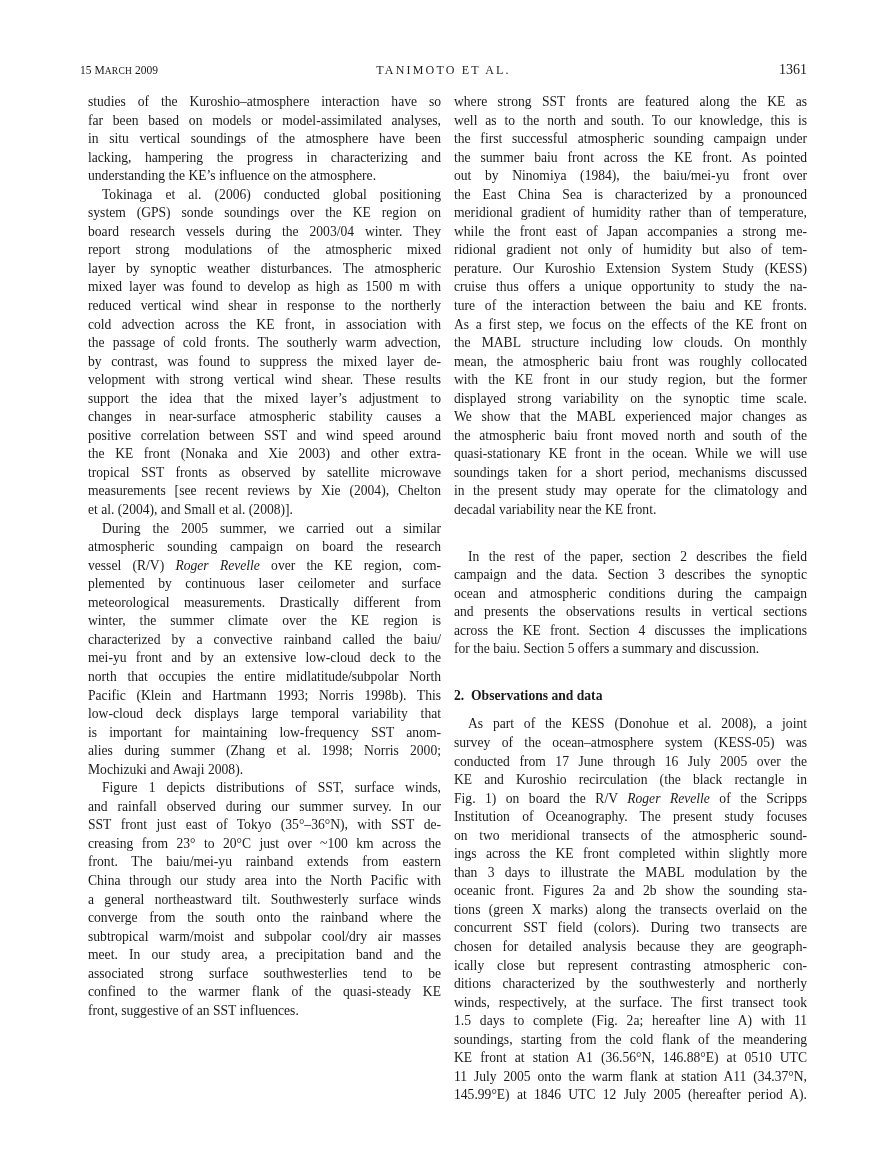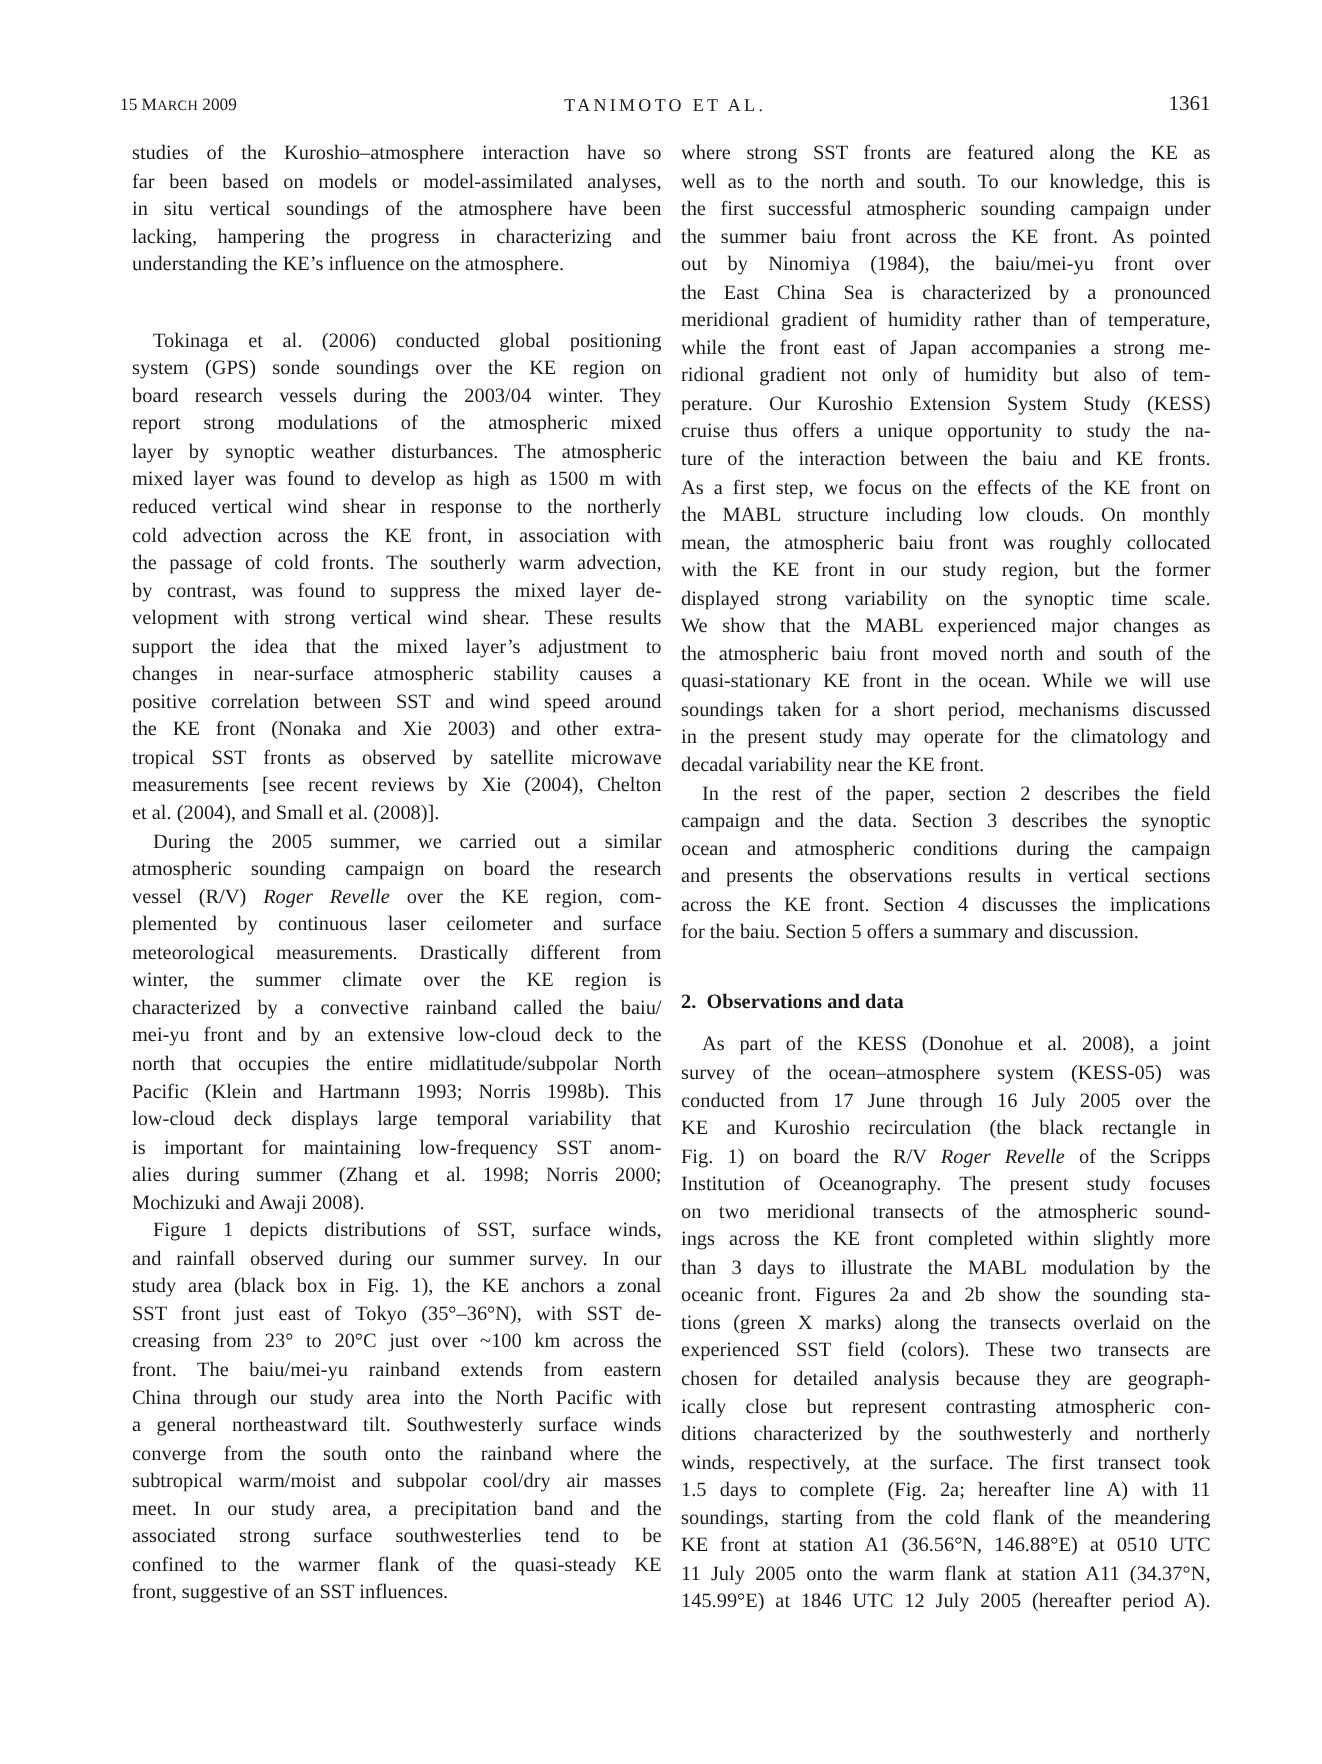--- a/index.html
+++ b/index.html
@@ -33,21 +33,21 @@
 
 <div class="col left" id="col-left">
     <p>
       <span class="line">studies of the Kuroshio–atmosphere interaction have so</span>
       <span class="line">far been based on models or model-assimilated analyses,</span>
       <span class="line">in situ vertical soundings of the atmosphere have been</span>
       <span class="line">lacking, hampering the progress in characterizing and</span>
       <span class="line last">understanding the KE’s influence on the atmosphere.</span>
     </p>
     <p>
-      <span class="line" style="text-indent: 14px; margin-top: 32px;">Tokinaga et al. (2006) conducted global positioning</span>
+      <span class="line" style="text-indent: 14px;">Tokinaga et al. (2006) conducted global positioning</span>
       <span class="line">system (GPS) sonde soundings over the KE region on</span>
       <span class="line">board research vessels during the 2003/04 winter. They</span>
       <span class="line">report strong modulations of the atmospheric mixed</span>
       <span class="line">layer by synoptic weather disturbances. The atmospheric</span>
       <span class="line">mixed layer was found to develop as high as 1500 m with</span>
       <span class="line">reduced vertical wind shear in response to the northerly</span>
       <span class="line">cold advection across the KE front, in association with</span>
       <span class="line">the passage of cold fronts. The southerly warm advection,</span>
       <span class="line">by contrast, was found to suppress the mixed layer de-</span>
       <span class="line">velopment with strong vertical wind shear. These results</span>
@@ -71,21 +71,20 @@
       <span class="line">north that occupies the entire midlatitude/subpolar North</span>
       <span class="line">Pacific (Klein and Hartmann 1993; Norris 1998b). This</span>
       <span class="line">low-cloud deck displays large temporal variability that</span>
       <span class="line">is important for maintaining low-frequency SST anom-</span>
       <span class="line">alies during summer (Zhang et al. 1998; Norris 2000;</span>
       <span class="line last">Mochizuki and Awaji 2008).</span>
     </p>
     <p>
       <span class="line" style="text-indent: 14px;">Figure 1 depicts distributions of SST, surface winds,</span>
       <span class="line">and rainfall observed during our summer survey. In our</span>
-      <span class="line">study area (black box in Fig. 1), the KE anchors a zonal</span>
       <span class="line">SST front just east of Tokyo (35°–36°N), with SST de-</span>
       <span class="line">creasing from 23° to 20°C just over ~100 km across the</span>
       <span class="line">front. The baiu/mei-yu rainband extends from eastern</span>
       <span class="line">China through our study area into the North Pacific with</span>
       <span class="line">a general northeastward tilt. Southwesterly surface winds</span>
       <span class="line">converge from the south onto the rainband where the</span>
       <span class="line">subtropical warm/moist and subpolar cool/dry air masses</span>
       <span class="line">meet. In our study area, a precipitation band and the</span>
       <span class="line">associated strong surface southwesterlies tend to be</span>
       <span class="line">confined to the warmer flank of the quasi-steady KE</span>
@@ -112,21 +111,21 @@
       <span class="line">with the KE front in our study region, but the former</span>
       <span class="line">displayed strong variability on the synoptic time scale.</span>
       <span class="line">We show that the MABL experienced major changes as</span>
       <span class="line">the atmospheric baiu front moved north and south of the</span>
       <span class="line">quasi-stationary KE front in the ocean. While we will use</span>
       <span class="line">soundings taken for a short period, mechanisms discussed</span>
       <span class="line">in the present study may operate for the climatology and</span>
       <span class="line last">decadal variability near the KE front.</span>
     </p>
     <p>
-      <span class="line" style="text-indent: 14px;">In the rest of the paper, section 2 describes the field</span>
+      <span class="line" style="text-indent: 14px; margin-top: 28px;">In the rest of the paper, section 2 describes the field</span>
       <span class="line">campaign and the data. Section 3 describes the synoptic</span>
       <span class="line">ocean and atmospheric conditions during the campaign</span>
       <span class="line">and presents the observations results in vertical sections</span>
       <span class="line">across the KE front. Section 4 discusses the implications</span>
       <span class="line last">for the baiu. Section 5 offers a summary and discussion.</span>
     </p>
     <div style="height: 28px;"></div>
     <h2 class="section-heading" style="white-space: pre;">2.  Observations and data</h2>
     <div style="height: 10px;"></div>
     <p>
@@ -134,21 +133,21 @@
       <span class="line">survey of the ocean–atmosphere system (KESS-05) was</span>
       <span class="line">conducted from 17 June through 16 July 2005 over the</span>
       <span class="line">KE and Kuroshio recirculation (the black rectangle in</span>
       <span class="line">Fig. 1) on board the R/V <i>Roger Revelle</i> of the Scripps</span>
       <span class="line">Institution of Oceanography. The present study focuses</span>
       <span class="line">on two meridional transects of the atmospheric sound-</span>
       <span class="line">ings across the KE front completed within slightly more</span>
       <span class="line">than 3 days to illustrate the MABL modulation by the</span>
       <span class="line">oceanic front. Figures 2a and 2b show the sounding sta-</span>
       <span class="line">tions (green X marks) along the transects overlaid on the</span>
-      <span class="line">experienced SST field (colors). These two transects are</span>
+      <span class="line">concurrent SST field (colors). During two transects are</span>
       <span class="line">chosen for detailed analysis because they are geograph-</span>
       <span class="line">ically close but represent contrasting atmospheric con-</span>
       <span class="line">ditions characterized by the southwesterly and northerly</span>
       <span class="line">winds, respectively, at the surface. The first transect took</span>
       <span class="line">1.5 days to complete (Fig. 2a; hereafter line A) with 11</span>
       <span class="line">soundings, starting from the cold flank of the meandering</span>
       <span class="line">KE front at station A1 (36.56°N, 146.88°E) at 0510 UTC</span>
       <span class="line">11 July 2005 onto the warm flank at station A11 (34.37°N,</span>
       <span class="line">145.99°E) at 1846 UTC 12 July 2005 (hereafter period A).</span>
     </p>

